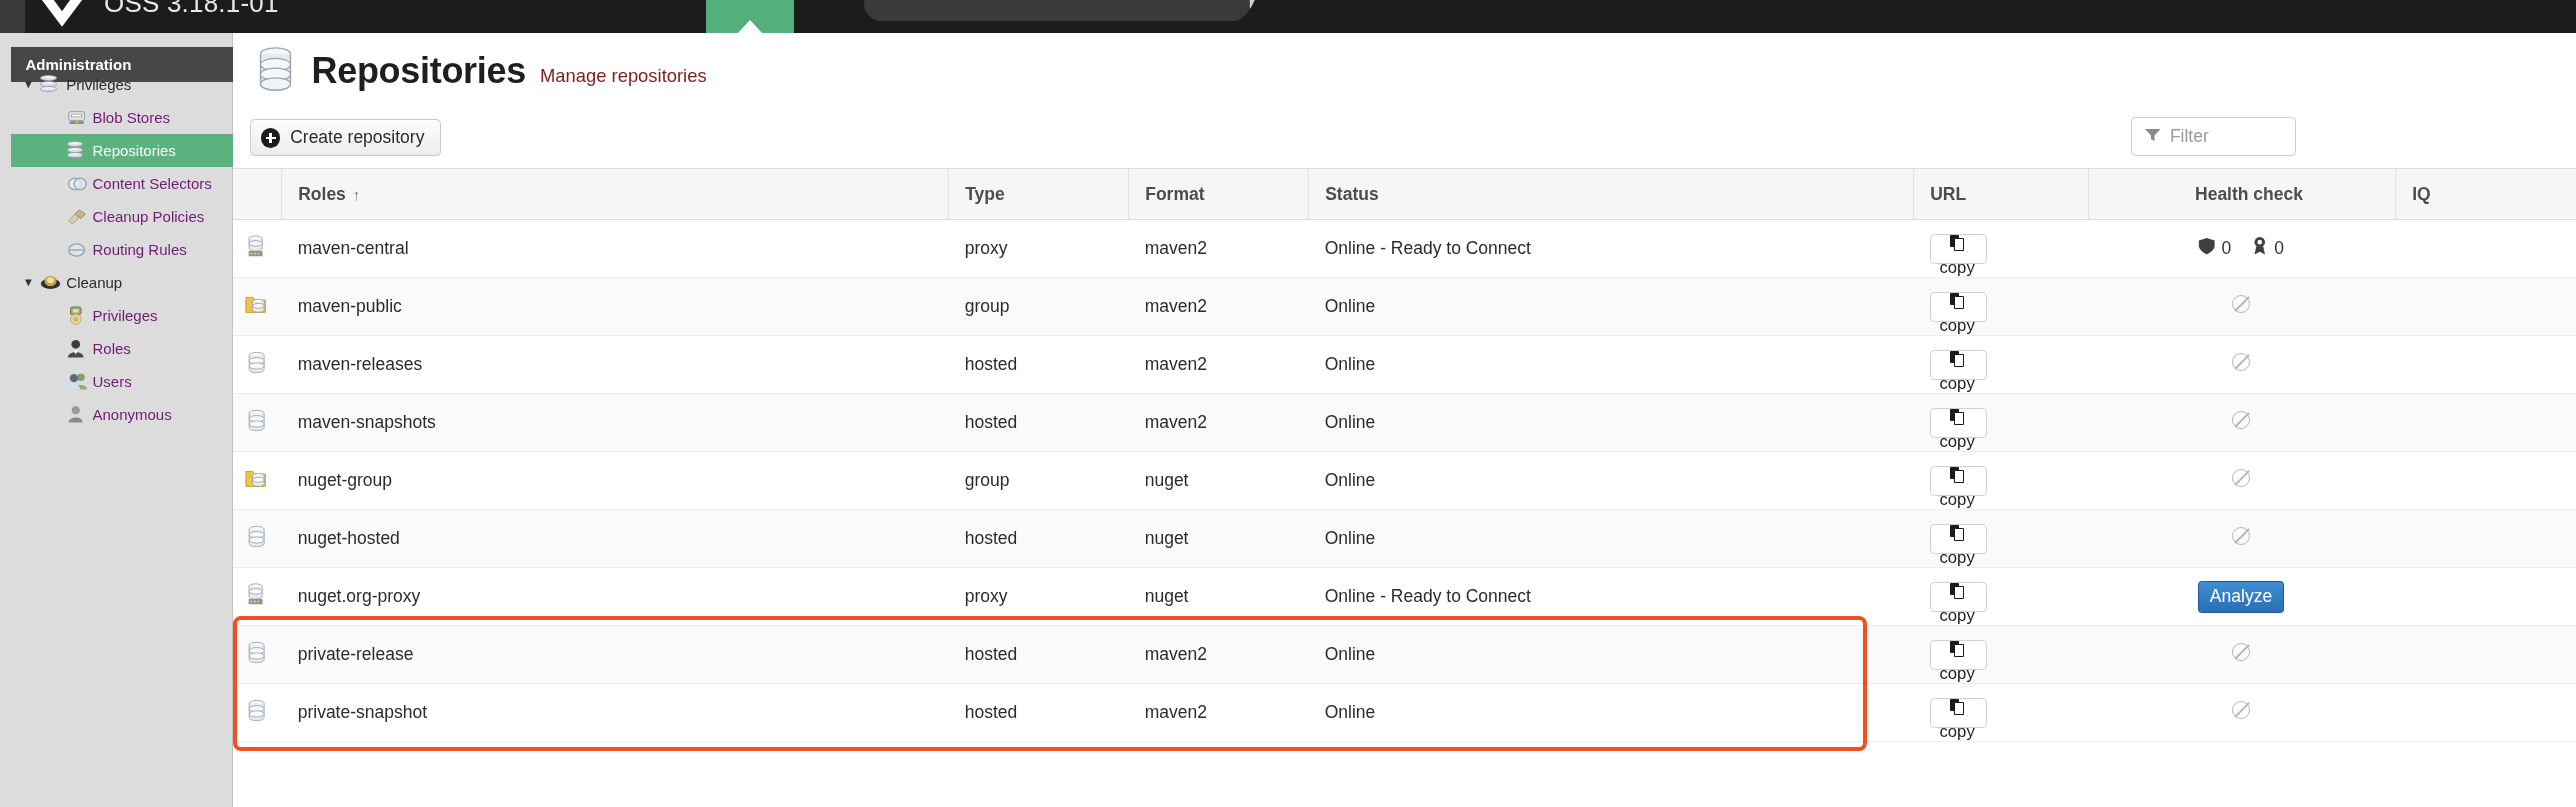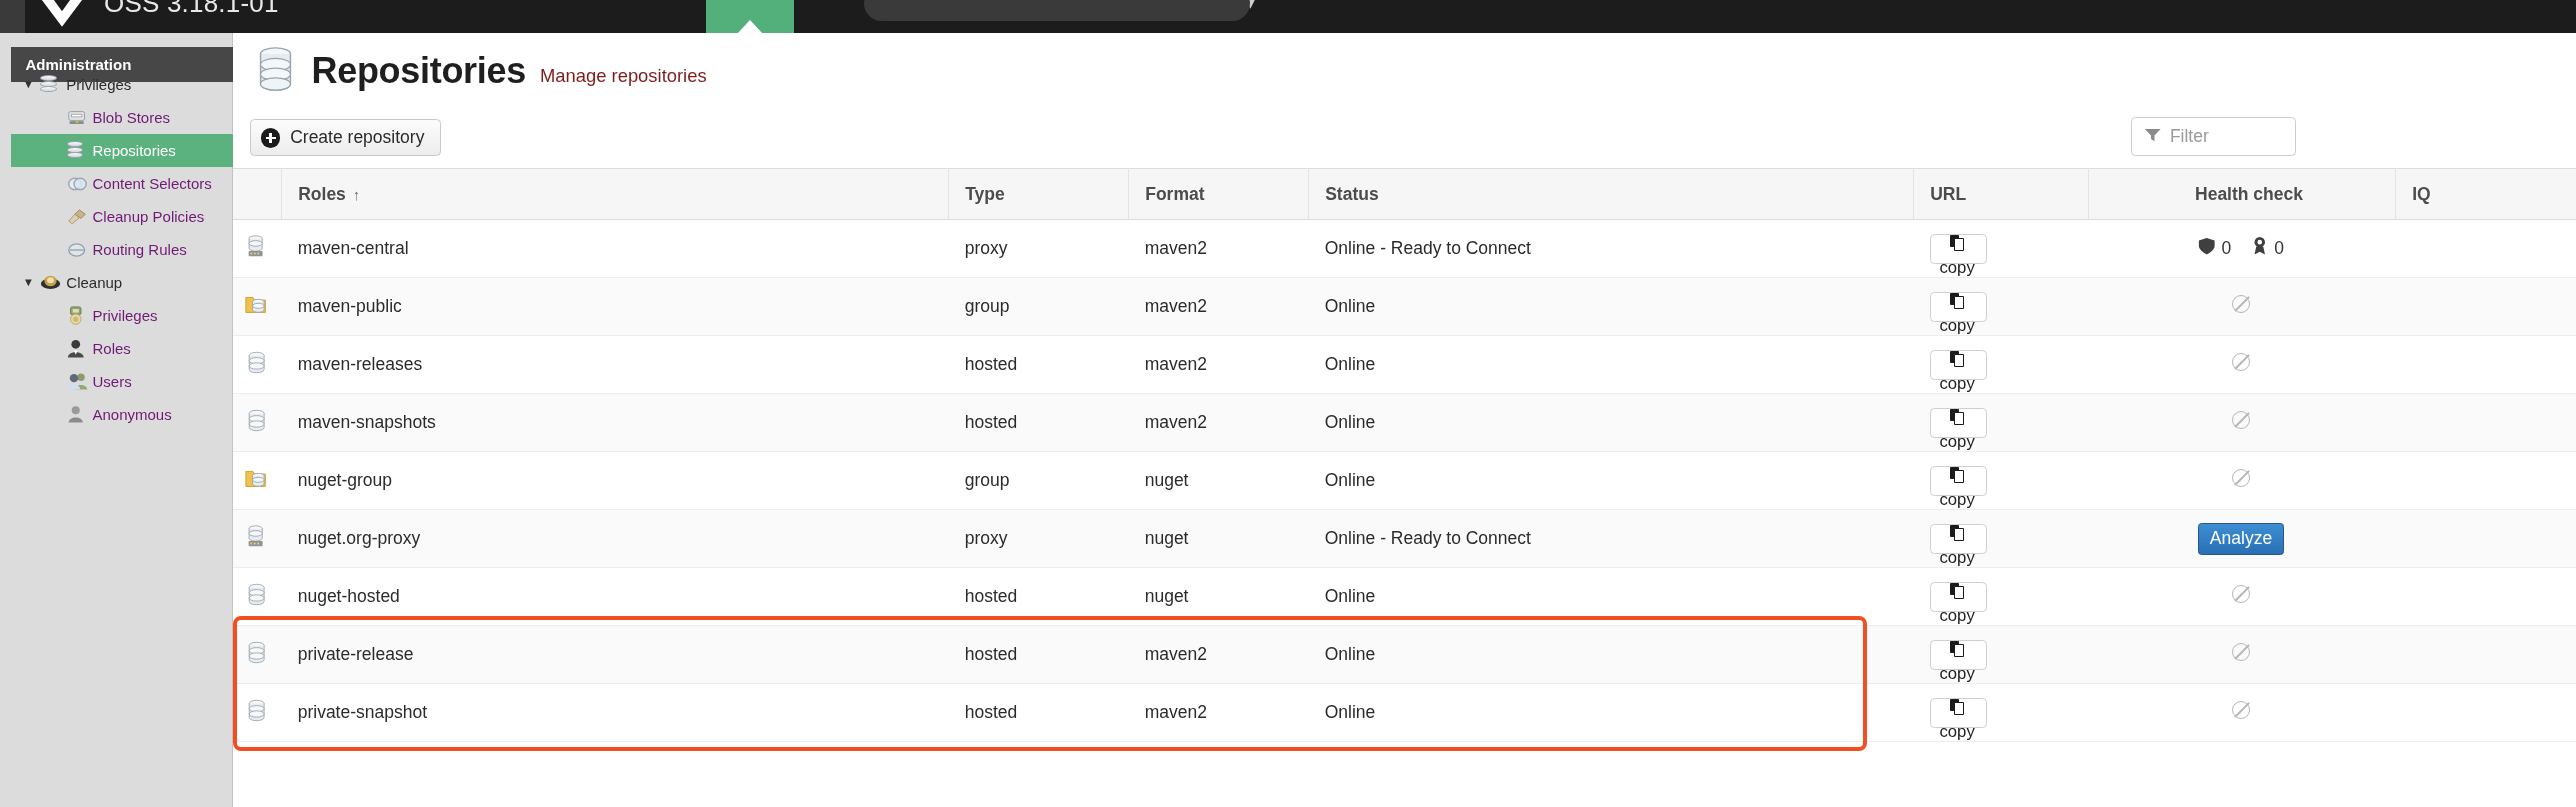--- a/index.html
+++ b/index.html
@@ -589,20 +589,41 @@
   <span class="copy-glyph">
                 <span class="back"></span>
                 <span class="front"></span>
               </span>
   <span>copy</span>
             </span></td>
           <td class="c-health"><span class="no-health"></span></td>
           <td class="c-iq"></td>
         </tr>
         <tr>
+          <td class="c-sel"><span><svg width="19.3" height="23" viewBox="0 0 22 26">
+  <ellipse cx="11" cy="5" rx="8.5" ry="3.6" fill="#f6f8fa" stroke="#9aa4ad"></ellipse>
+  <path d="M2.5 5 V21 a8.5 3.6 0 0 0 17 0 V5" fill="#e8edf1" stroke="#9aa4ad"></path>
+  <ellipse cx="11" cy="11" rx="8.5" ry="3.6" fill="#f6f8fa" stroke="#9aa4ad"></ellipse>
+  <ellipse cx="11" cy="17" rx="8.5" ry="3.6" fill="#f6f8fa" stroke="#9aa4ad"></ellipse>
+</svg></span></td>
+          <td class="c-name">nuget-hosted</td>
+          <td class="c-type">hosted</td>
+          <td class="c-format">nuget</td>
+          <td class="c-status">Online</td>
+          <td class="c-url"><span class="copy-btn">
+  <span class="copy-glyph">
+                <span class="back"></span>
+                <span class="front"></span>
+              </span>
+  <span>copy</span>
+            </span></td>
+          <td class="c-health"><span class="no-health"></span></td>
+          <td class="c-iq"></td>
+        </tr>
+        <tr>
           <td class="c-sel"><span><svg width="21" height="23" viewBox="0 0 24 26">
   <ellipse cx="11" cy="4" rx="7.5" ry="3.2" fill="#f6f8fa" stroke="#9aa4ad"></ellipse>
   <path d="M3.5 4 V15 a7.5 3.2 0 0 0 15 0 V4" fill="#e8edf1" stroke="#9aa4ad"></path>
   <ellipse cx="11" cy="9.5" rx="7.5" ry="3.2" fill="#f6f8fa" stroke="#9aa4ad"></ellipse>
   <rect x="3" y="18" width="16" height="6" rx="1" fill="#8d949b"></rect>
   <rect x="5" y="20" width="2" height="2" fill="#ffd34d"></rect>
   <rect x="9" y="20" width="2" height="2" fill="#ffd34d"></rect>
   <rect x="13" y="20" width="2" height="2" fill="#ffd34d"></rect>
 </svg></span></td>
           <td class="c-name">nuget.org-proxy</td>
@@ -619,62 +640,41 @@
           <td class="c-health"><span class="analyze-btn">Analyze</span></td>
           <td class="c-iq"></td>
         </tr>
         <tr>
           <td class="c-sel"><span><svg width="19.3" height="23" viewBox="0 0 22 26">
   <ellipse cx="11" cy="5" rx="8.5" ry="3.6" fill="#f6f8fa" stroke="#9aa4ad"></ellipse>
   <path d="M2.5 5 V21 a8.5 3.6 0 0 0 17 0 V5" fill="#e8edf1" stroke="#9aa4ad"></path>
   <ellipse cx="11" cy="11" rx="8.5" ry="3.6" fill="#f6f8fa" stroke="#9aa4ad"></ellipse>
   <ellipse cx="11" cy="17" rx="8.5" ry="3.6" fill="#f6f8fa" stroke="#9aa4ad"></ellipse>
 </svg></span></td>
-          <td class="c-name">nuget-hosted</td>
+          <td class="c-name">private-release</td>
           <td class="c-type">hosted</td>
-          <td class="c-format">nuget</td>
+          <td class="c-format">maven2</td>
           <td class="c-status">Online</td>
           <td class="c-url"><span class="copy-btn">
   <span class="copy-glyph">
                 <span class="back"></span>
                 <span class="front"></span>
               </span>
   <span>copy</span>
             </span></td>
           <td class="c-health"><span class="no-health"></span></td>
           <td class="c-iq"></td>
         </tr>
         <tr>
           <td class="c-sel"><span><svg width="19.3" height="23" viewBox="0 0 22 26">
   <ellipse cx="11" cy="5" rx="8.5" ry="3.6" fill="#f6f8fa" stroke="#9aa4ad"></ellipse>
   <path d="M2.5 5 V21 a8.5 3.6 0 0 0 17 0 V5" fill="#e8edf1" stroke="#9aa4ad"></path>
   <ellipse cx="11" cy="11" rx="8.5" ry="3.6" fill="#f6f8fa" stroke="#9aa4ad"></ellipse>
   <ellipse cx="11" cy="17" rx="8.5" ry="3.6" fill="#f6f8fa" stroke="#9aa4ad"></ellipse>
 </svg></span></td>
-          <td class="c-name">private-release</td>
-          <td class="c-type">hosted</td>
-          <td class="c-format">maven2</td>
-          <td class="c-status">Online</td>
-          <td class="c-url"><span class="copy-btn">
-  <span class="copy-glyph">
-                <span class="back"></span>
-                <span class="front"></span>
-              </span>
-  <span>copy</span>
-            </span></td>
-          <td class="c-health"><span class="no-health"></span></td>
-          <td class="c-iq"></td>
-        </tr>
-        <tr>
-          <td class="c-sel"><span><svg width="19.3" height="23" viewBox="0 0 22 26">
-  <ellipse cx="11" cy="5" rx="8.5" ry="3.6" fill="#f6f8fa" stroke="#9aa4ad"></ellipse>
-  <path d="M2.5 5 V21 a8.5 3.6 0 0 0 17 0 V5" fill="#e8edf1" stroke="#9aa4ad"></path>
-  <ellipse cx="11" cy="11" rx="8.5" ry="3.6" fill="#f6f8fa" stroke="#9aa4ad"></ellipse>
-  <ellipse cx="11" cy="17" rx="8.5" ry="3.6" fill="#f6f8fa" stroke="#9aa4ad"></ellipse>
-</svg></span></td>
           <td class="c-name">private-snapshot</td>
           <td class="c-type">hosted</td>
           <td class="c-format">maven2</td>
           <td class="c-status">Online</td>
           <td class="c-url"><span class="copy-btn">
   <span class="copy-glyph">
                 <span class="back"></span>
                 <span class="front"></span>
               </span>
   <span>copy</span>

